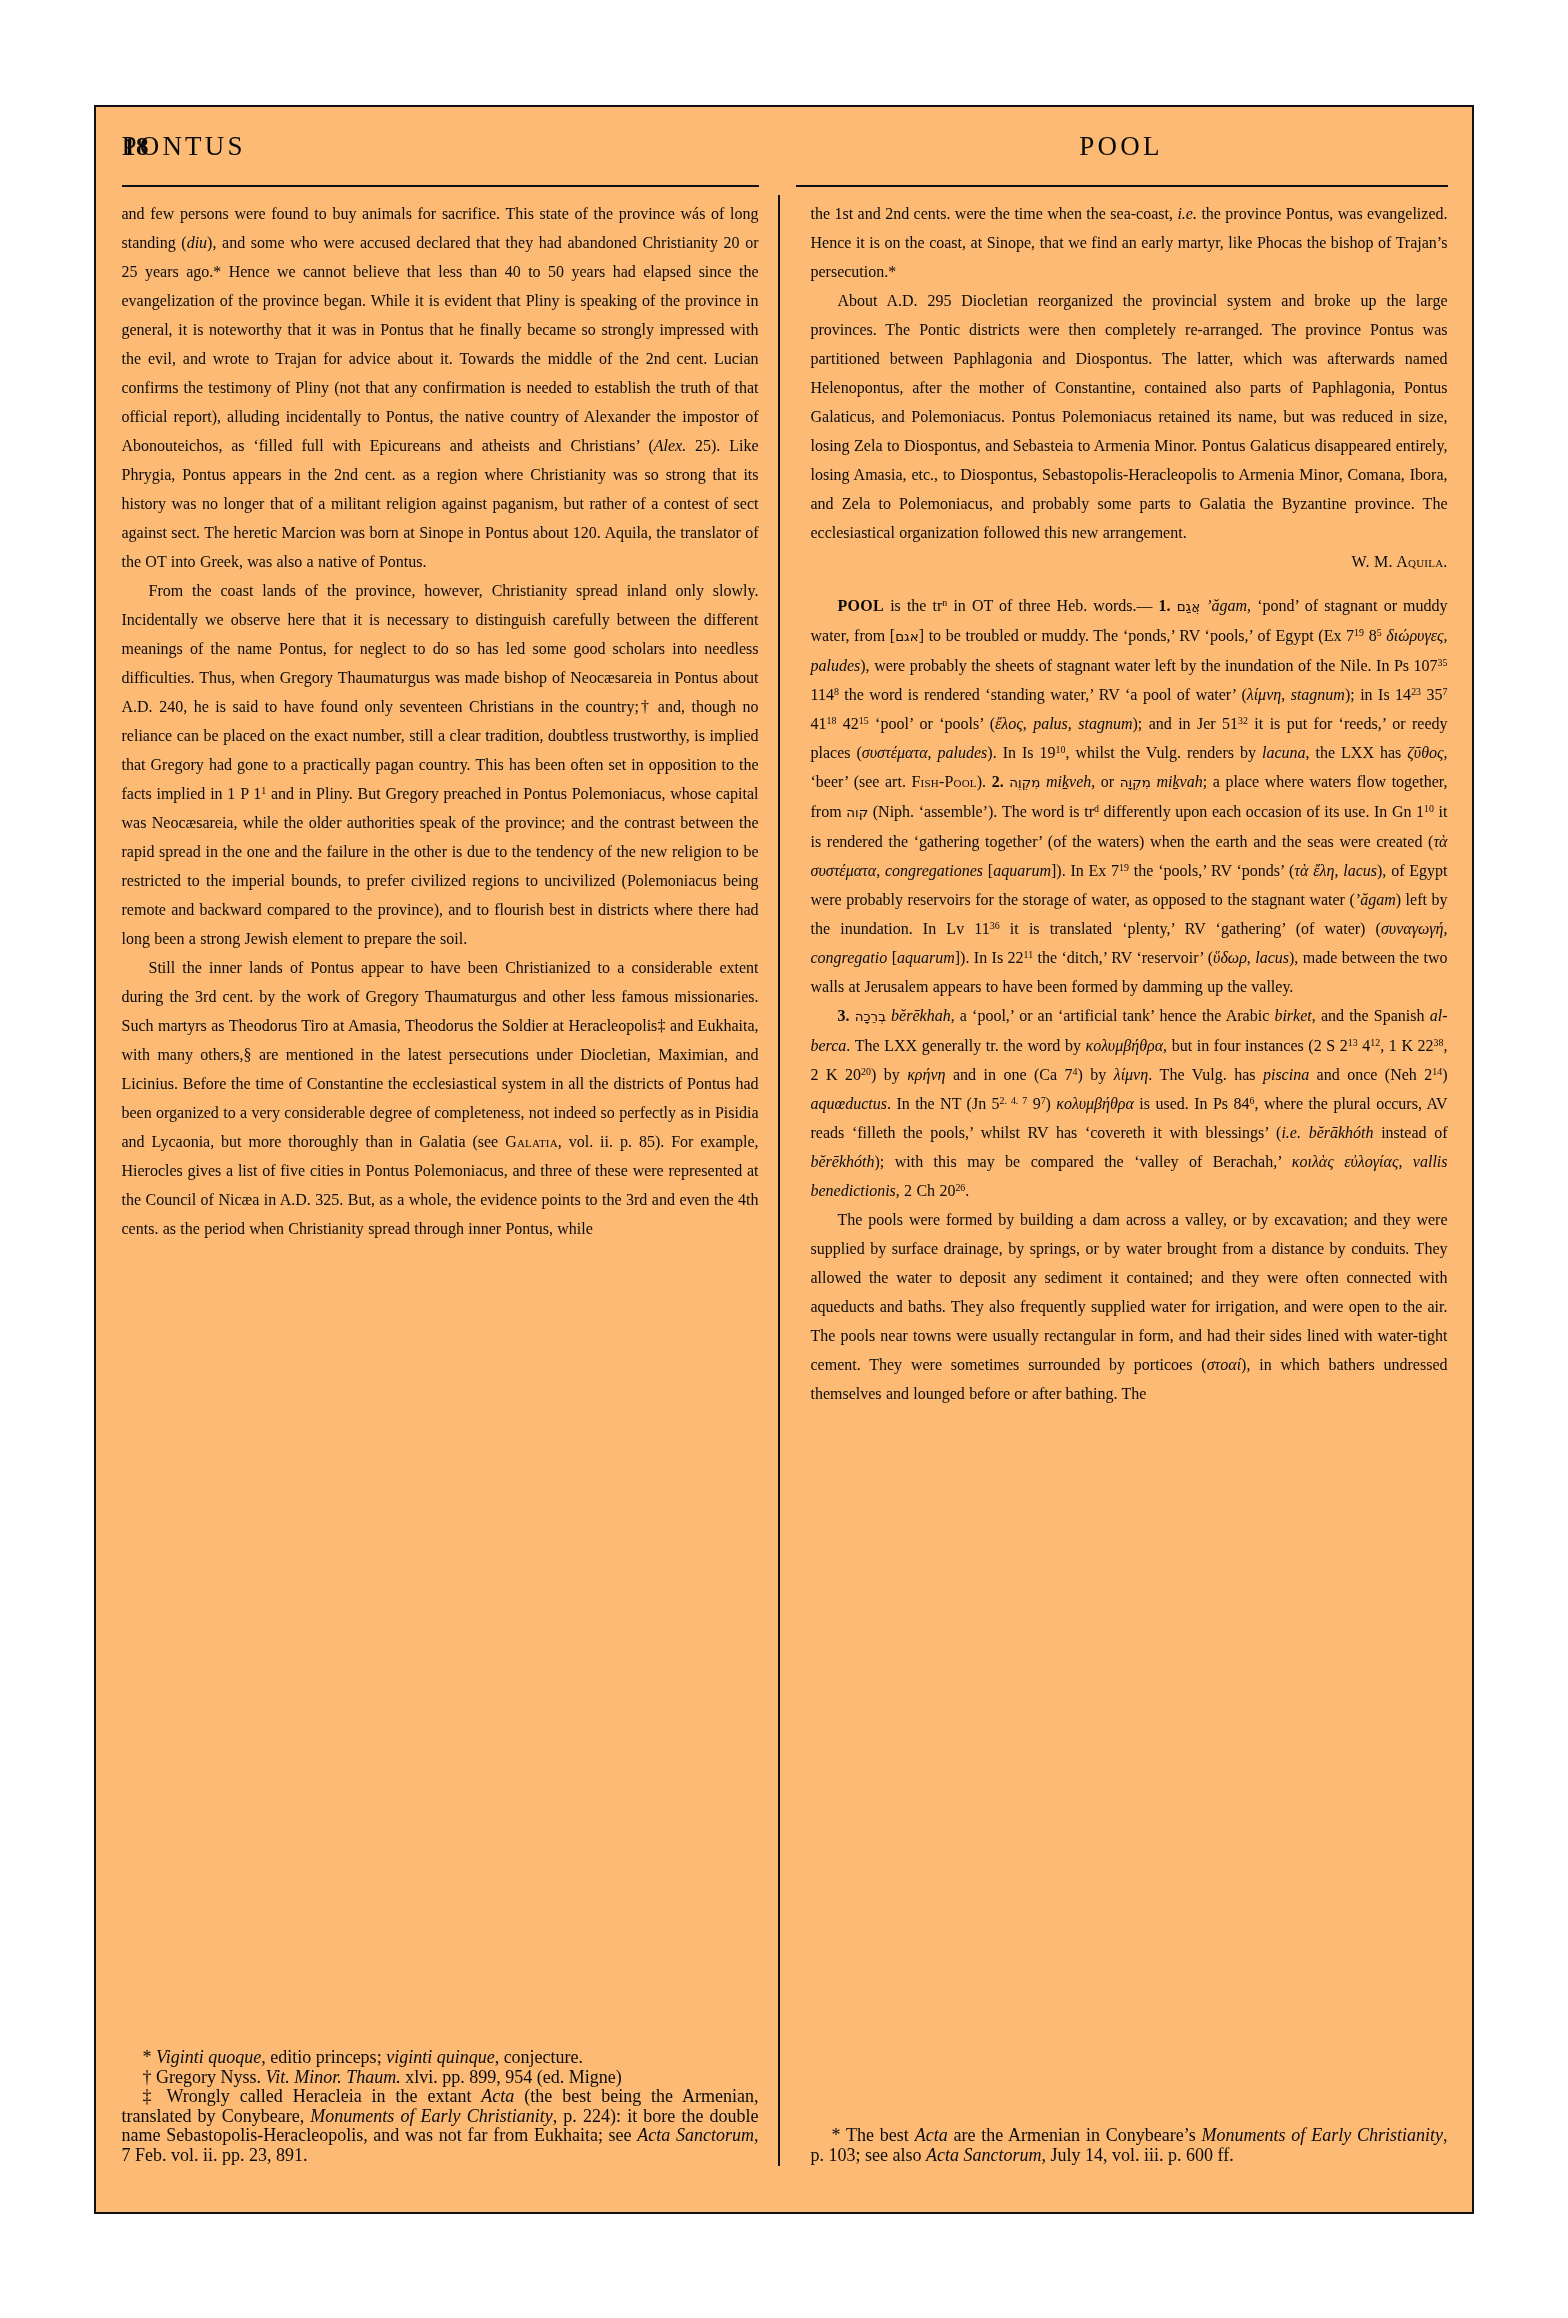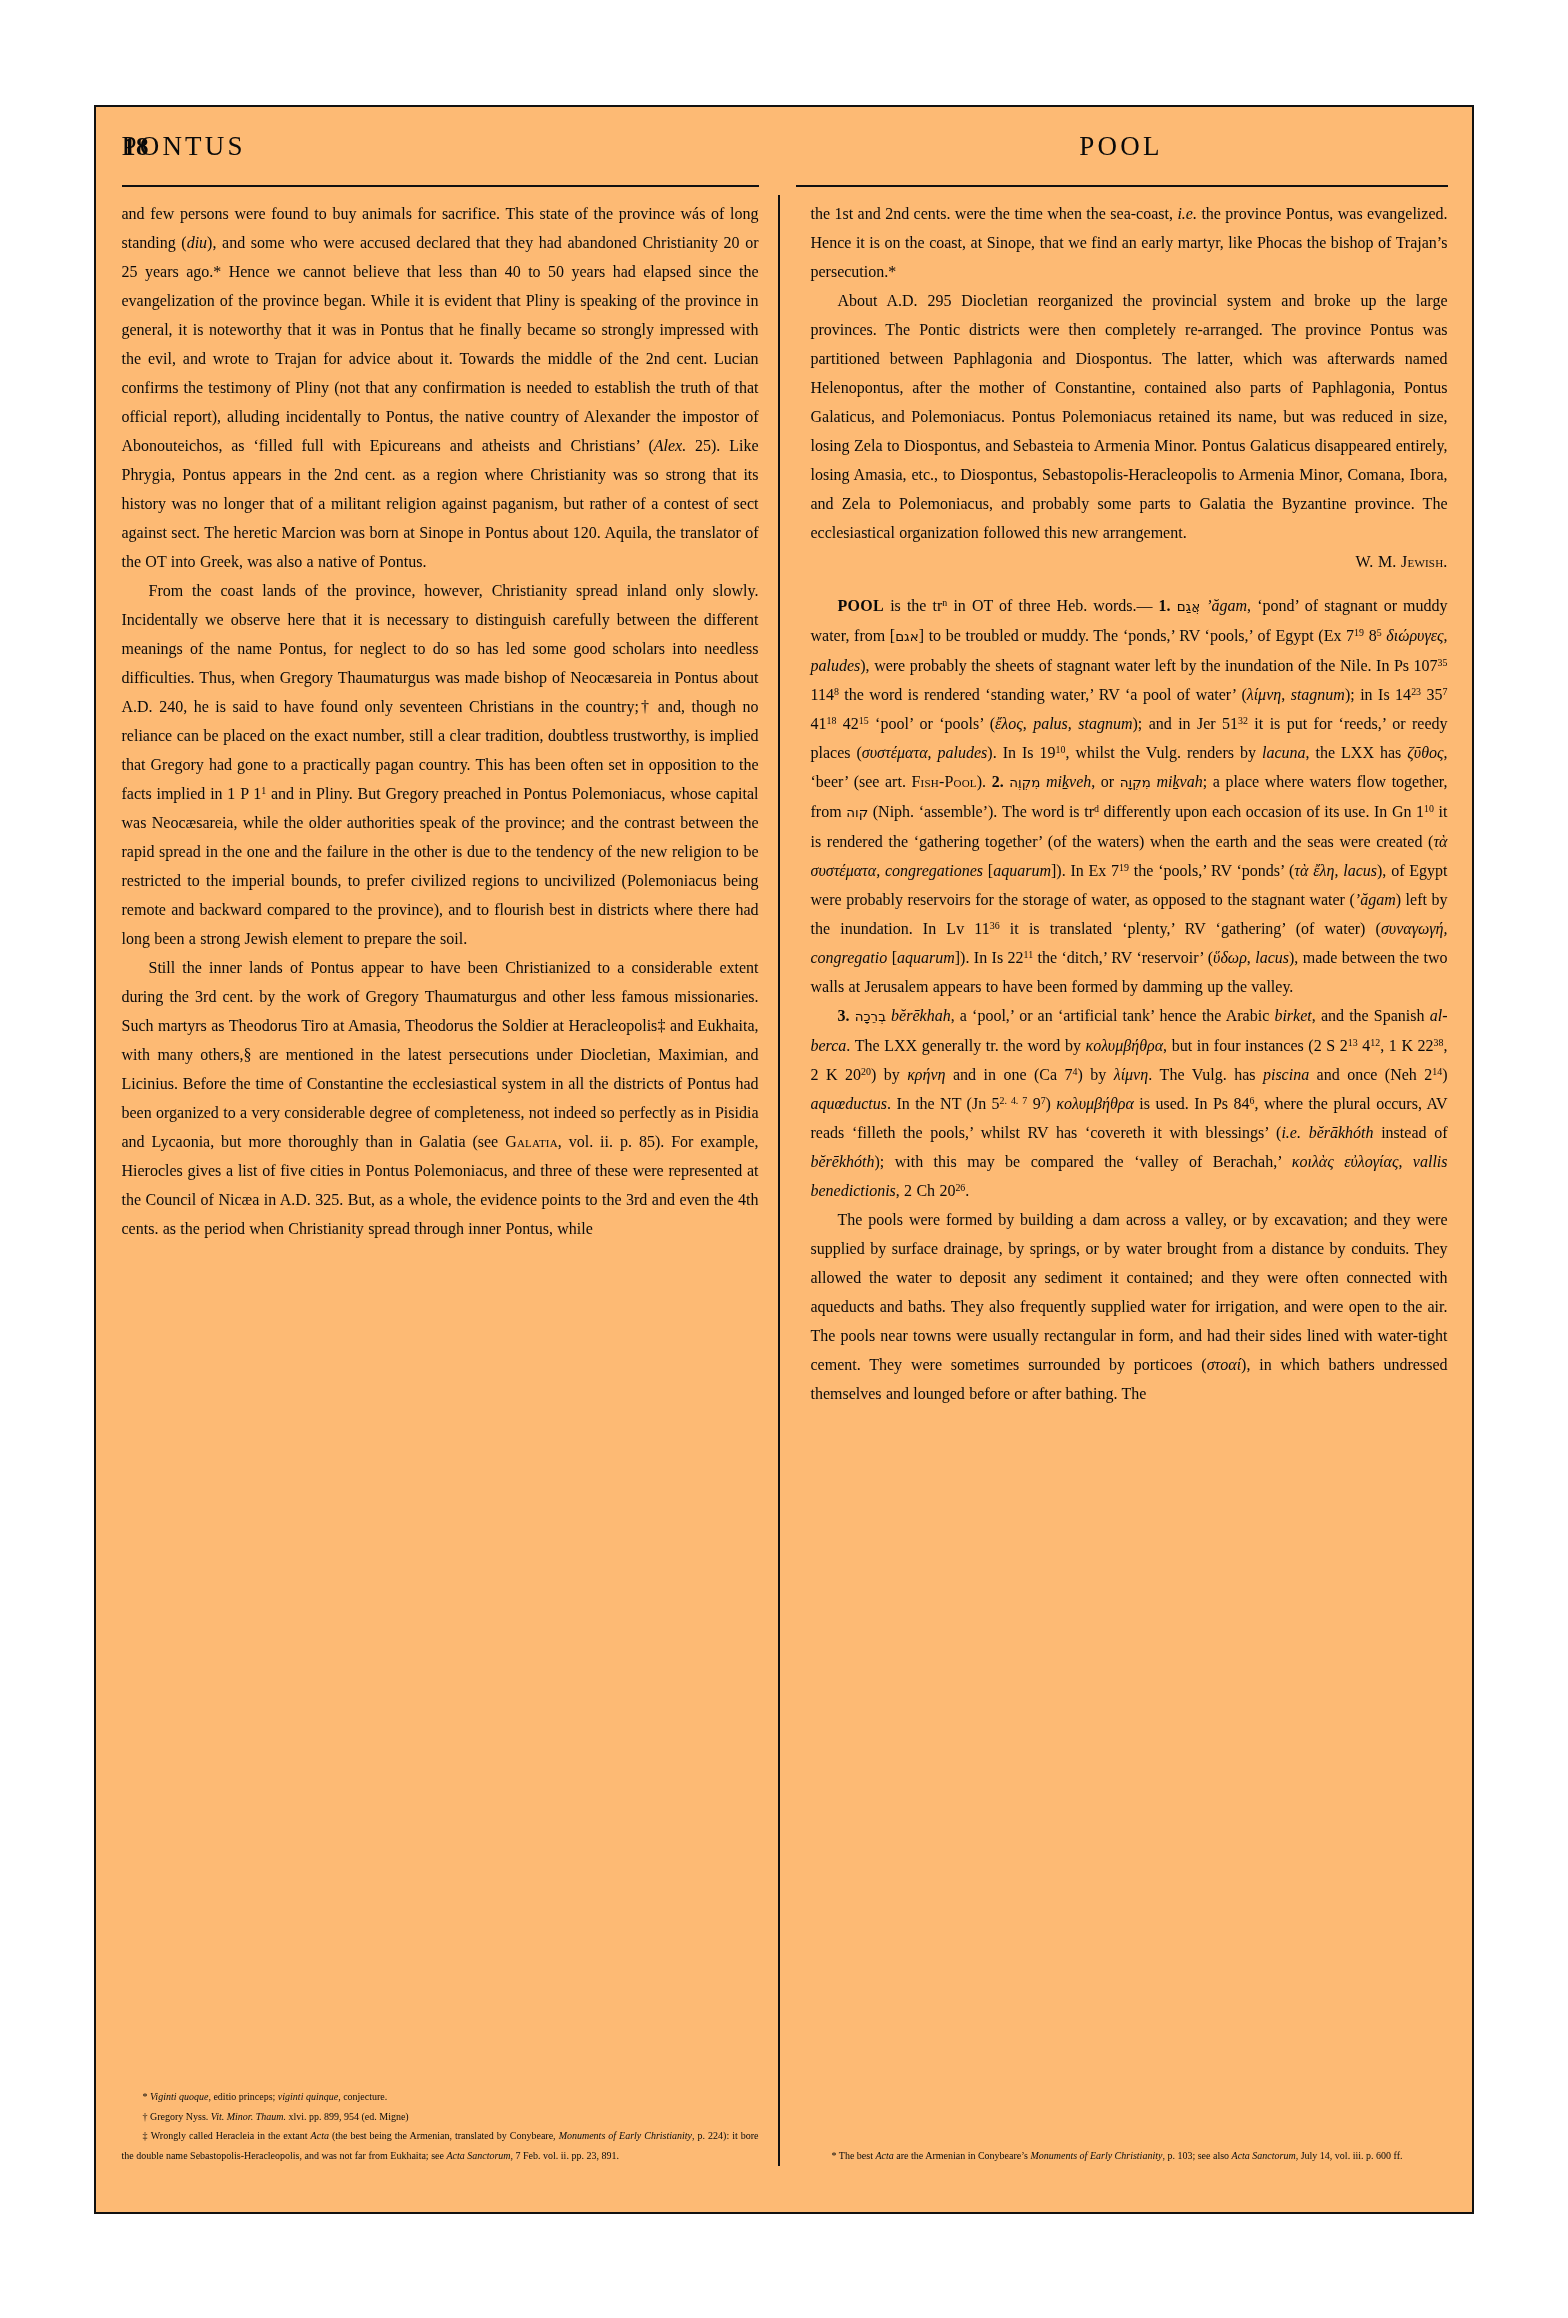--- a/index.html
+++ b/index.html
@@ -151,21 +151,21 @@
     text-align: right;
     letter-spacing: 0.2px;
     margin-top: 0.8px;
   }
 
   
   .footnotes {
     position: absolute;
     left: 0;
     width: 637px;
-    font-size: 10px;
+    font-size: 18px;
     line-height: 19.6px;
     text-align: justify;
   }
   .footnotes p {
     margin: 0;
     text-indent: 21px;
   }
   .fn-left  { bottom: 0; }
   .fn-right { bottom: 0; }
   .fnmark { font-style: normal; }
@@ -201,21 +201,21 @@
             <p><span class="fnmark">†</span> Gregory Nyss. <i>Vit. Minor. Thaum.</i> xlvi. pp. 899, 954 (ed. Migne)</p>
             <p><span class="fnmark">‡</span> Wrongly called Heracleia in the extant <i>Acta</i> (the best being the Armenian, translated by Conybeare, <i>Monuments of Early Christianity</i>, p. 224): it bore the double name Sebastopolis-Heracleopolis, and was not far from Eukhaita; see <i>Acta Sanctorum</i>, 7 Feb. vol. ii. pp. 23, 891.</p>
           </div>
       </div>
 
       <div class="col right">
         <div class="body-text" id="right-body">
             <p class="">the 1st and 2nd cents. were the time when the sea-coast, <i>i.e.</i> the province Pontus, was evangelized. Hence it is on the coast, at Sinope, that we find an early martyr, like Phocas the bishop of Trajan’s persecution.*</p>
             <p class="ind">About A.D. 295 Diocletian reorganized the provincial system and broke up the large provinces. The Pontic districts were then completely re-arranged. The province Pontus was partitioned between Paphlagonia and Diospontus. The latter, which was afterwards named Helenopontus, after the mother of Constantine, contained also parts of Paphlagonia, Pontus Galaticus, and Polemoniacus. Pontus Polemoniacus retained its name, but was reduced in size, losing Zela to Diospontus, and Sebasteia to Armenia Minor. Pontus Galaticus disappeared entirely, losing Amasia, etc., to Diospontus, Sebastopolis-Heracleopolis to Armenia Minor, Comana, Ibora, and Zela to Polemoniacus, and probably some parts to Galatia the Byzantine province. The ecclesiastical organization followed this new arrangement.</p>
             <p>
-              <span class="signature sc">W. M. Jewish.</span>
+              <span class="signature sc">W. M. Aquila.</span>
             </p>
             <p style="line-height: 14.3px;">&nbsp;</p>
             <p class="ind"><span class="entry">POOL</span> is the tr<sup>n</sup> in OT of three Heb. words.— <b>1.</b> <span class="heb">אֲגַם</span> <i>’ăgam</i>, ‘pond’ of stagnant or muddy water, from [<span class="heb">אגם</span>] to be troubled or muddy. The ‘ponds,’ RV ‘pools,’ of Egypt (Ex 7<sup>19</sup> 8<sup>5</sup> <span class="gk">διώρυγες</span>, <i>paludes</i>), were probably the sheets of stagnant water left by the inundation of the Nile. In Ps 107<sup>35</sup> 114<sup>8</sup> the word is rendered ‘standing water,’ RV ‘a pool of water’ (<span class="gk">λίμνη</span>, <i>stagnum</i>); in Is 14<sup>23</sup> 35<sup>7</sup> 41<sup>18</sup> 42<sup>15</sup> ‘pool’ or ‘pools’ (<span class="gk">ἔλος</span>, <i>palus, stagnum</i>); and in Jer 51<sup>32</sup> it is put for ‘reeds,’ or reedy places (<span class="gk">συστέματα</span>, <i>paludes</i>). In Is 19<sup>10</sup>, whilst the Vulg. renders by <i>lacuna</i>, the LXX has <span class="gk">ζῦθος</span>, ‘beer’ (see art. <span class="sc">Fish-Pool</span>). <b>2.</b> <span class="heb">מִקְוֶה</span> <i>miḵveh</i>, or <span class="heb">מִקְוָה</span> <i>miḵvah</i>; a place where waters flow together, from <span class="heb">קוה</span> (Niph. ‘assemble’). The word is tr<sup>d</sup> differently upon each occasion of its use. In Gn 1<sup>10</sup> it is rendered the ‘gathering together’ (of the waters) when the earth and the seas were created (<span class="gk">τὰ συστέματα, congregationes</span> [<i>aquarum</i>]). In Ex 7<sup>19</sup> the ‘pools,’ RV ‘ponds’ (<span class="gk">τὰ ἔλη</span>, <i>lacus</i>), of Egypt were probably reservoirs for the storage of water, as opposed to the stagnant water (<i>’ăgam</i>) left by the inundation. In Lv 11<sup>36</sup> it is translated ‘plenty,’ RV ‘gathering’ (of water) (<span class="gk">συναγωγή, congregatio</span> [<i>aquarum</i>]). In Is 22<sup>11</sup> the ‘ditch,’ RV ‘reservoir’ (<span class="gk">ὕδωρ</span>, <i>lacus</i>), made between the two walls at Jerusalem appears to have been formed by damming up the valley.</p>
             <p class="ind"><b>3.</b> <span class="heb">בְרֵכָה</span> <i>bĕrēkhah</i>, a ‘pool,’ or an ‘artificial tank’ hence the Arabic <i>birket</i>, and the Spanish <i>al-berca</i>. The LXX generally tr. the word by <span class="gk">κολυμβήθρα</span>, but in four instances (2 S 2<sup>13</sup> 4<sup>12</sup>, 1 K 22<sup>38</sup>, 2 K 20<sup>20</sup>) by <span class="gk">κρήνη</span> and in one (Ca 7<sup>4</sup>) by <span class="gk">λίμνη</span>. The Vulg. has <i>piscina</i> and once (Neh 2<sup>14</sup>) <i>aquœductus</i>. In the NT (Jn 5<sup>2. 4. 7</sup> 9<sup>7</sup>) <span class="gk">κολυμβήθρα</span> is used. In Ps 84<sup>6</sup>, where the plural occurs, AV reads ‘filleth the pools,’ whilst RV has ‘covereth it with blessings’ (<i>i.e. bĕrākhóth</i> instead of <i>bĕrēkhóth</i>); with this may be compared the ‘valley of Berachah,’ <span class="gk">κοιλὰς εὐλογίας</span>, <i>vallis benedictionis</i>, 2 Ch 20<sup>26</sup>.</p>
             <p class="ind">The pools were formed by building a dam across a valley, or by excavation; and they were supplied by surface drainage, by springs, or by water brought from a distance by conduits. They allowed the water to deposit any sediment it contained; and they were often connected with aqueducts and baths. They also frequently supplied water for irrigation, and were open to the air. The pools near towns were usually rectangular in form, and had their sides lined with water-tight cement. They were sometimes surrounded by porticoes (<span class="gk">στοαί</span>), in which bathers undressed themselves and lounged before or after bathing. The</p>
           </div>
         <div class="footnotes fn-right" id="right-footnotes">
             <p><span class="fnmark">*</span> The best <i>Acta</i> are the Armenian in Conybeare’s <i>Monuments of Early Christianity</i>, p. 103; see also <i>Acta Sanctorum</i>, July 14, vol. iii. p. 600 ff.</p>
           </div>
       </div>

